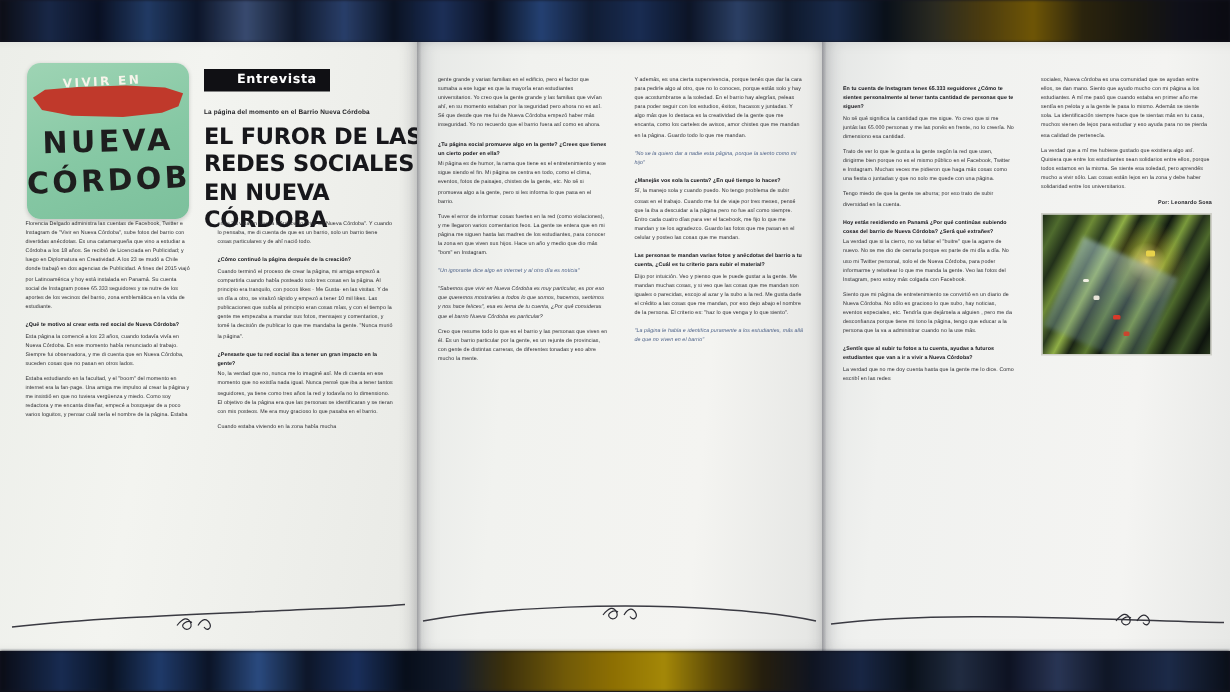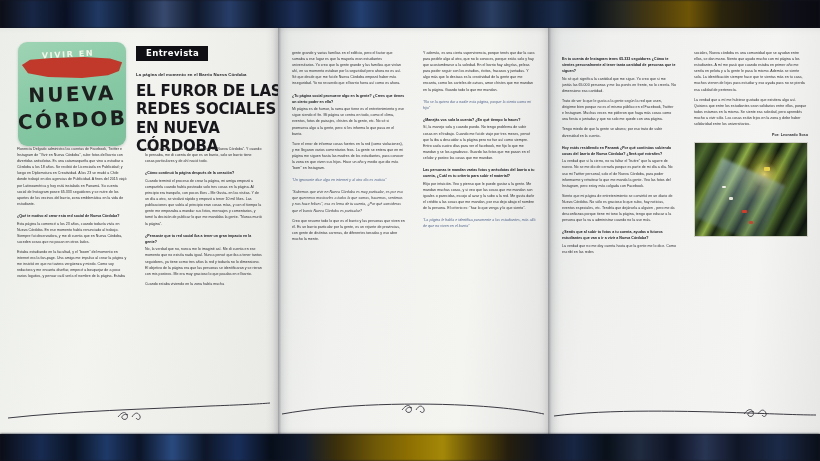--- a/index.html
+++ b/index.html
@@ -121,21 +121,21 @@
     color:#1e1e1e;font-weight:bold;
     font-family:"DejaVu Sans", sans-serif;
   }
   .logo-l1{top:40px;font-size:20px;letter-spacing:2.2px;transform:rotate(-1.5deg);}
   .logo-l2{top:66px;font-size:20px;letter-spacing:2.2px;transform:rotate(-2.5deg);}
 
   .entrevista{
     position:absolute;left:136px;top:18px;
     background:#101014;color:#ffffff;
     font-size:8.5px;font-weight:bold;
-    padding:2px 9px 3px 10px;
+    padding:2px 9px 3px 22px;
     letter-spacing:.4px;
     font-family:"DejaVu Sans", sans-serif;
   }
   .kicker{
     position:absolute;left:136px;top:44px;width:134px;
     font-size:4.3px;font-weight:bold;color:#232327;letter-spacing:.1px;
   }
   .headline{
     position:absolute;left:136px;top:54px;width:146px;
     font-size:15px;line-height:1.22;font-weight:bold;color:#17171b;

